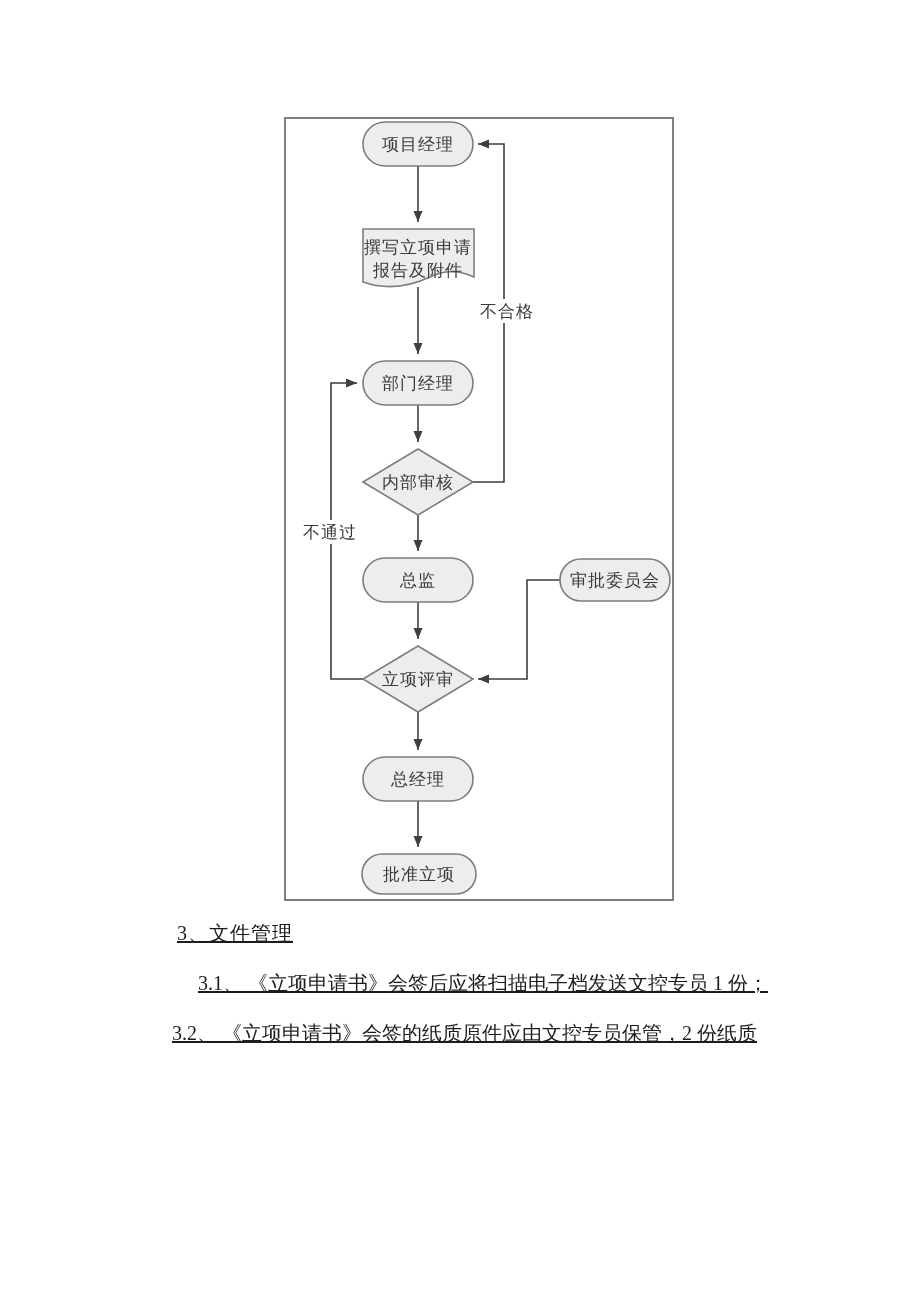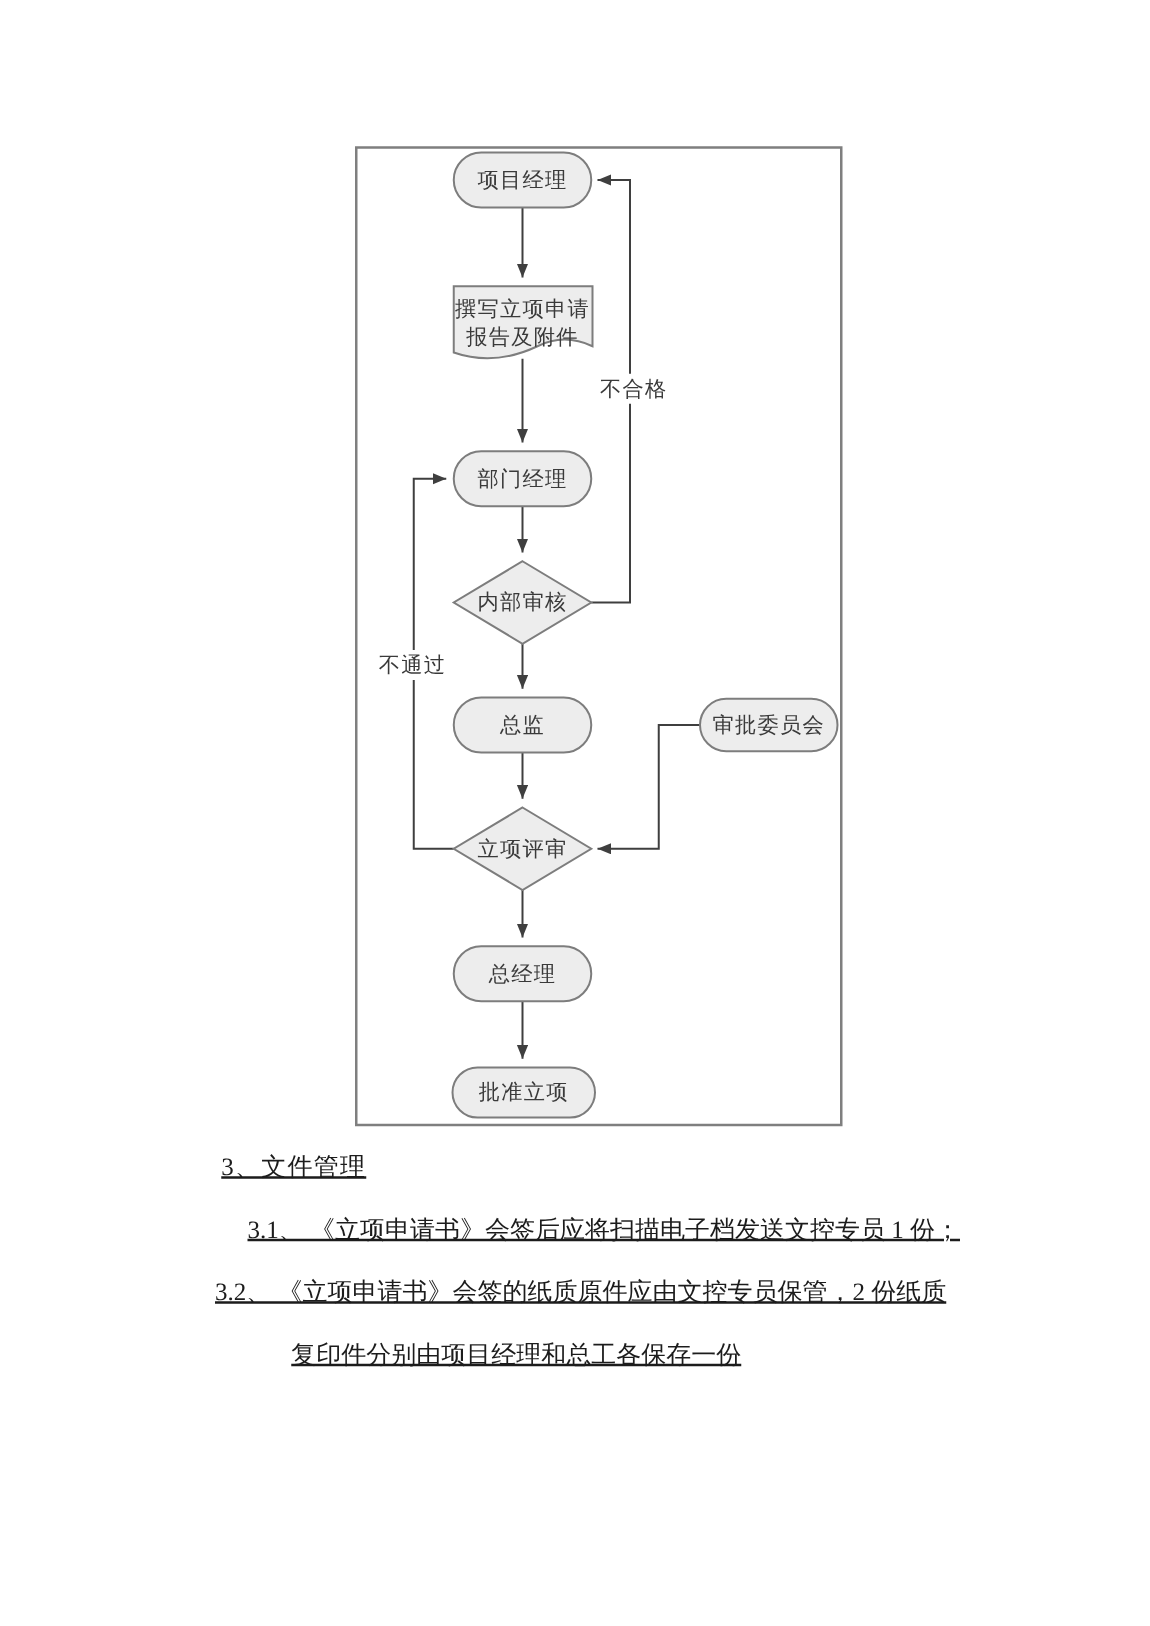--- a/index.html
+++ b/index.html
@@ -130,15 +130,14 @@
       </g>
     </svg>
   </div>
 
   <div class="body-text heading" style="left:177px; top:920px;">3、文件管理</div>
 
   <div class="body-text" style="left:156px; top:970px;margin-left:42px;">3.1、 《立项申请书》会签后应将扫描电子档发送文控专员 1 份；</div>
 
   <div class="body-text" style="left:172px; top:1020px;">3.2、 《立项申请书》会签的纸质原件应由文控专员保管，2 份纸质</div>
 
-  <div class="body-text" style="left:233px; top:1070px;">复印件分别由项目经理和总工各保存一份</div>
 
 </div>
 
 </body></html>

